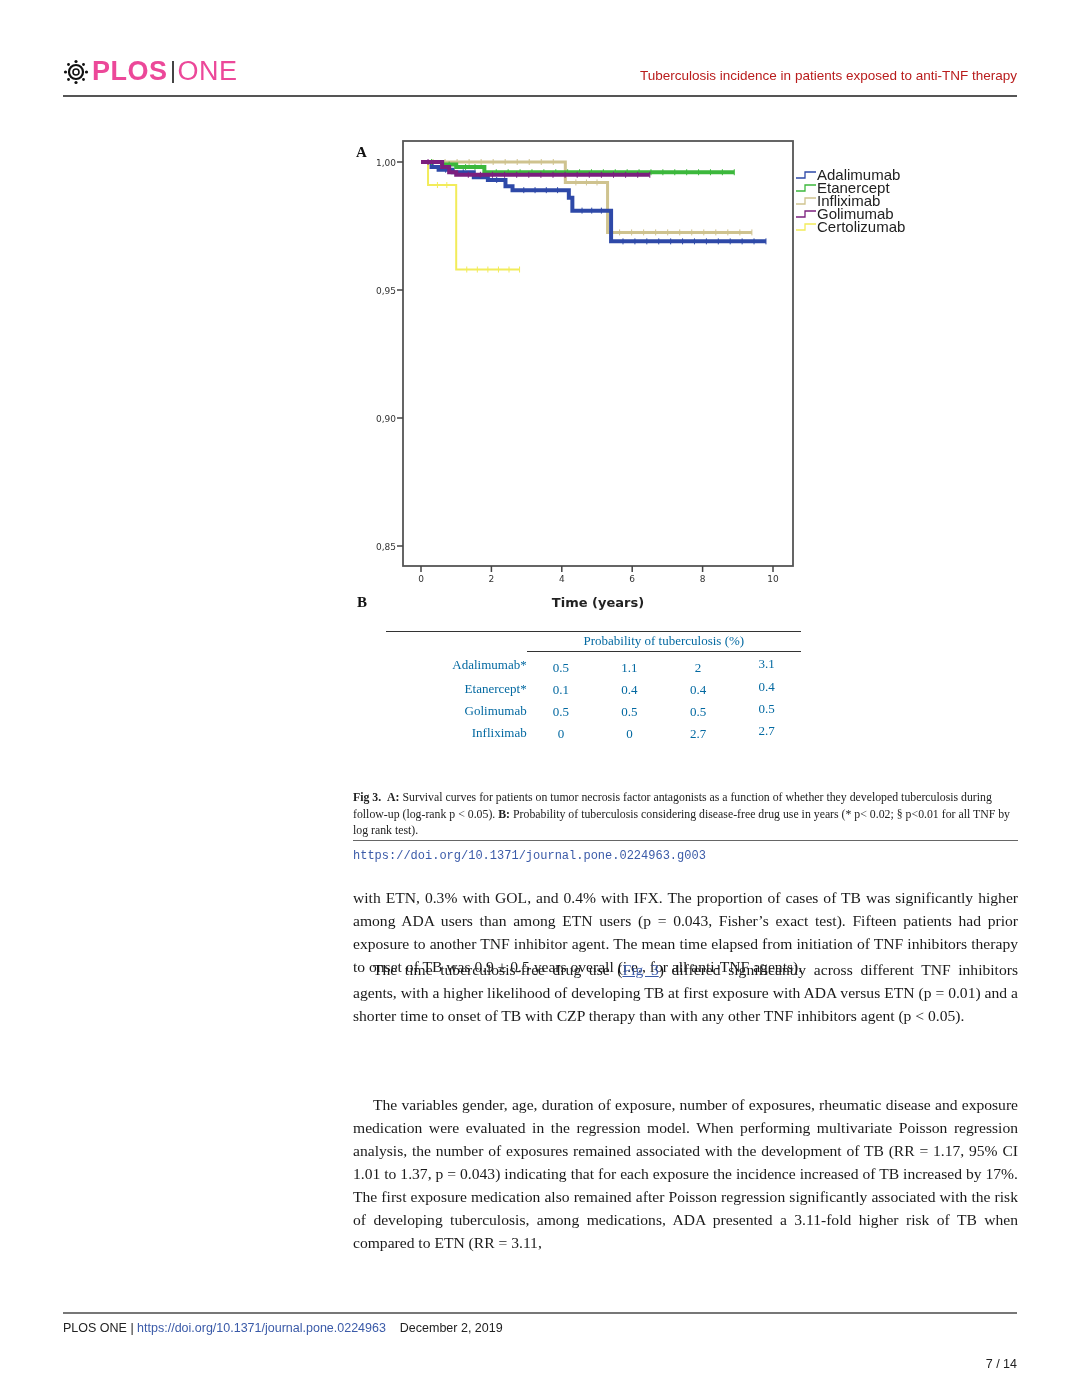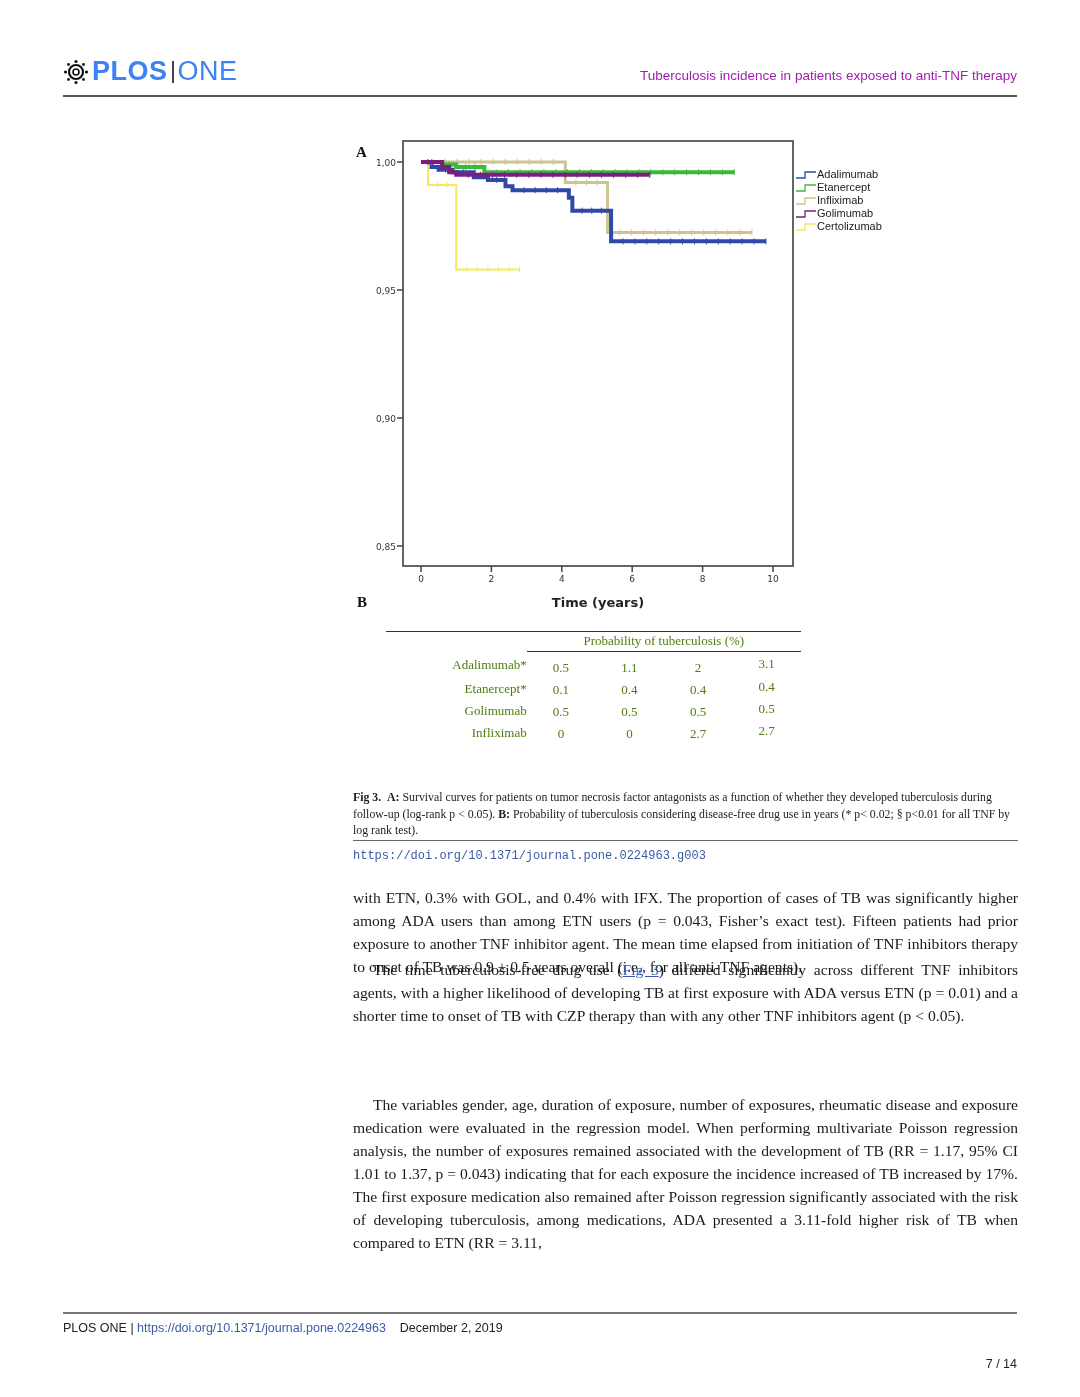--- a/index.html
+++ b/index.html
@@ -1,26 +1,26 @@
 <!DOCTYPE html>
 <html><head>
 <meta charset="utf-8">
 <style>
   html, body { margin: 0; padding: 0; background: #ffffff; }
   body { width: 1080px; height: 1397px; position: relative; overflow: hidden; color: #1a1a1a; }
-  .hdr-logo { position: absolute; left: 63px; top: 56px; display: flex; align-items: center; font-family: "Liberation Sans", sans-serif; font-weight: bold; font-size: 27px; color: #3b82f6; letter-spacing: 0.5px; }
+  .hdr-logo { position: absolute; left: 63px; top: 56px; display: flex; align-items: center; font-family: "Liberation Sans", sans-serif; font-weight: bold; font-size: 27px; color: #ec4899; letter-spacing: 0.5px; }
   .hdr-logo .sep { display: inline-block; width: 2px; height: 22px; background: #444; margin: 0 4px 0 4px; }
-  .hdr-title { position: absolute; right: 63px; top: 68px; font-family: "Liberation Sans", sans-serif; font-size: 13.5px; color: #a21caf; }
+  .hdr-title { position: absolute; right: 63px; top: 68px; font-family: "Liberation Sans", sans-serif; font-size: 13.5px; color: #b91c1c; }
   .hdr-rule { position: absolute; left: 63px; right: 63px; top: 95px; height: 2px; background: #555; }
   .panel-label { position: absolute; font-family: "Liberation Serif", serif; font-weight: bold; font-size: 15px; color: #111; }
   #chart { position: absolute; left: 350px; top: 130px; }
-  .legend { position: absolute; left: 796px; top: 168px; font-family: "Liberation Sans", sans-serif; font-size: 11px; color: #222; line-height: 13px; }
+  .legend { position: absolute; left: 796px; top: 168px; font-family: "Liberation Sans", sans-serif; font-size: 15px; color: #222; line-height: 13px; }
   .legend .row { display: flex; align-items: center; }
   .legend .sw { width: 20px; height: 8px; margin-right: 1px; }
-  .tbl { position: absolute; left: 386px; top: 631px; width: 415px; border-collapse: collapse; font-family: "Liberation Serif", serif; font-size: 13px; color: #4d7c0f; }
+  .tbl { position: absolute; left: 386px; top: 631px; width: 415px; border-collapse: collapse; font-family: "Liberation Serif", serif; font-size: 13px; color: #0369a1; }
   .tbl td, .tbl th { padding: 0; font-weight: normal; text-align: center; }
   .tbl .rule-top { border-top: 1.5px solid #333; }
   .tbl .rule-mid { border-bottom: 1.5px solid #333; }
   .tbl .name { text-align: right; padding-left: 8px; }
   .caption { position: absolute; left: 353px; top: 789px; width: 665px; font-family: "Liberation Serif", serif; font-size: 11.8px; line-height: 16.5px; color: #222; }
   .caption b { font-weight: bold; }
   .cap-rule { position: absolute; left: 353px; width: 665px; top: 840px; height: 1px; background: #666; }
   .doi { position: absolute; left: 353px; top: 849px; font-family: Liberation Mono, monospace; font-size: 12px; color: #3a5aa8; }
   .body-text { position: absolute; left: 353px; width: 665px; font-family: "Liberation Serif", serif; font-size: 15.6px; line-height: 23px; color: #1a1a1a; text-align: justify; }
   .body-text p { margin: 0; }

